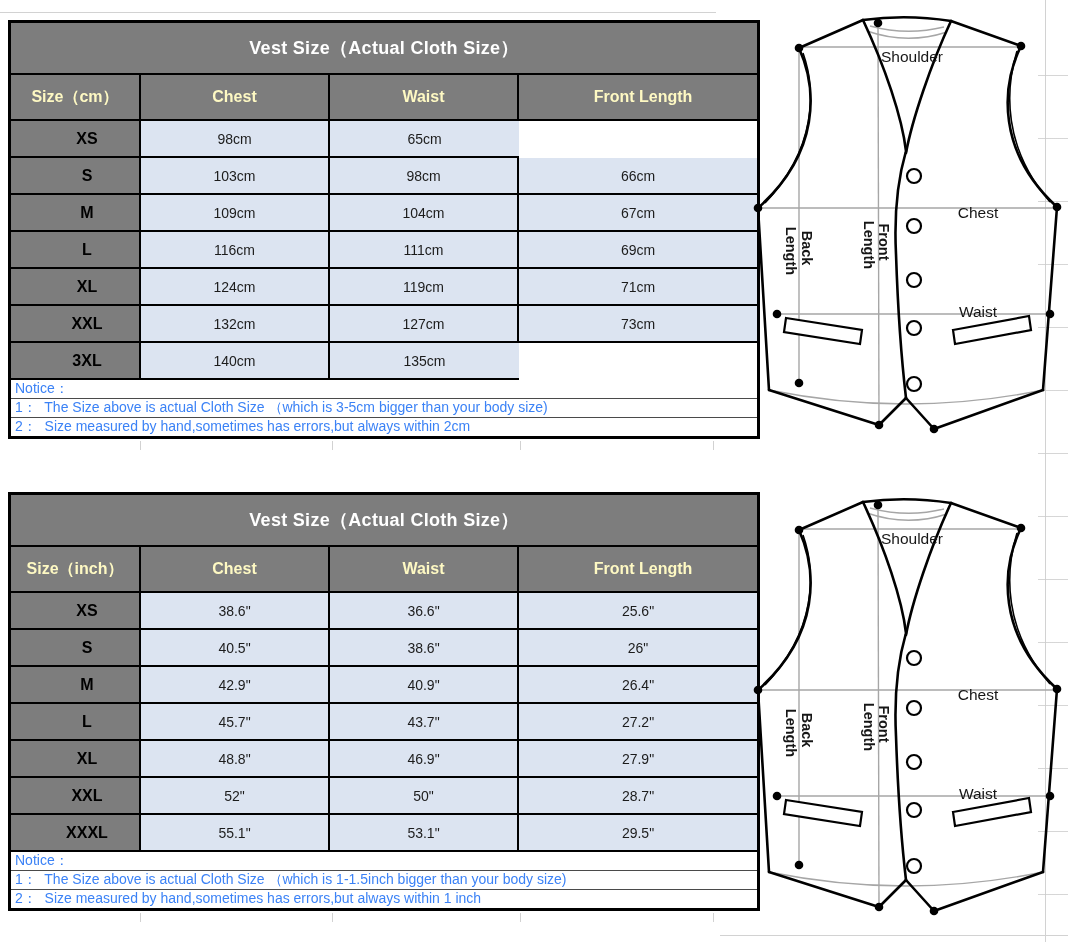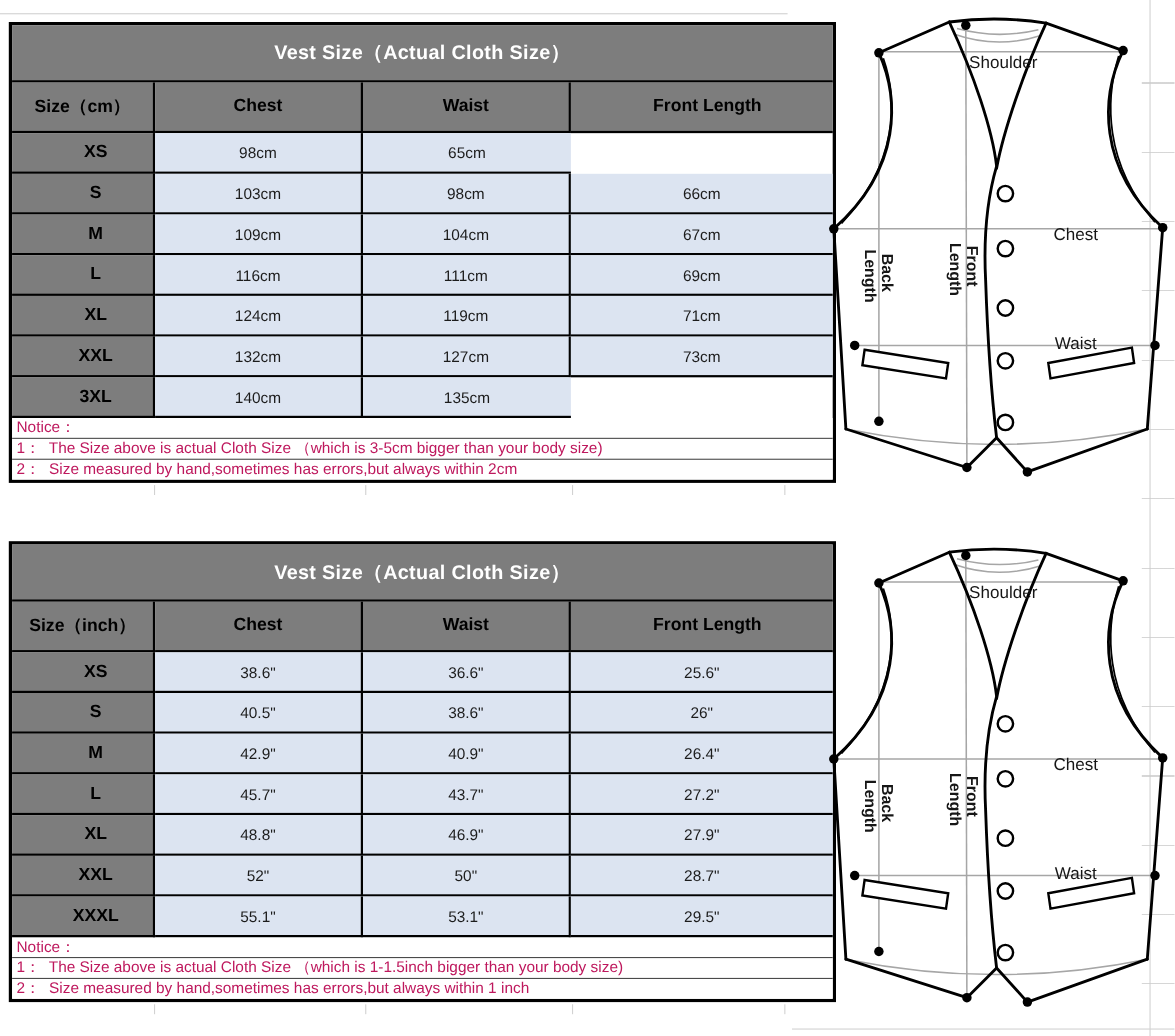--- a/index.html
+++ b/index.html
@@ -4,30 +4,30 @@
 <style>
   html,body{margin:0;padding:0;background:#fff;}
   .page{position:relative;width:1068px;height:942px;background:#ffffff;overflow:hidden;
         font-family:"Liberation Sans","DejaVu Sans",sans-serif;}
 
   
   .size-table{position:absolute;left:8px;width:752px;border:3px solid #000;background:#fff;box-sizing:border-box;}
   .t-title{height:52px;background:#7d7d7d;color:#fff;font-weight:700;font-size:18px;letter-spacing:.3px;
            display:flex;align-items:center;justify-content:center;border-bottom:2px solid #000;box-sizing:border-box;}
   .head-row,.d-row{display:grid;grid-template-columns:130px 189px 189px 1fr;}
-  .hc{height:46px;background:#7d7d7d;color:#000000;font-weight:700;font-size:16px;
+  .hc{height:46px;background:#7d7d7d;color:#fef9c3;font-weight:700;font-size:16px;
       display:flex;align-items:center;justify-content:center;
       border-right:2px solid #000;border-bottom:2px solid #000;box-sizing:border-box;}
   .hc.last{border-right:none;padding-left:10px;}
   .d-row>div{height:37px;display:flex;align-items:center;justify-content:center;
       border-right:2px solid #000;border-bottom:2px solid #000;box-sizing:border-box;}
   .d-row>div:last-child{border-right:none;}
   .sc{background:#7d7d7d;color:#000000;font-weight:700;font-size:16px;padding-left:24px;}
   .vc{background:#dce4f1;color:#1c1c1c;font-size:14px;}
-  .notice{background:#fff;color:#be185d;}
+  .notice{background:#fff;color:#3b82f6;border-radius:26px;}
   .n-title,.n-line{height:19px;display:flex;align-items:center;padding-left:4px;font-size:14px;
       border-bottom:1px solid #4a4a4a;box-sizing:border-box;white-space:pre;}
   .n-line.last{border-bottom:none;height:18px;}
 
   
   .vest{position:absolute;left:748px;width:340px;height:448px;}
   .vest svg{display:block;}
 
   
   .gl{position:absolute;background:#d2d2d2;}

